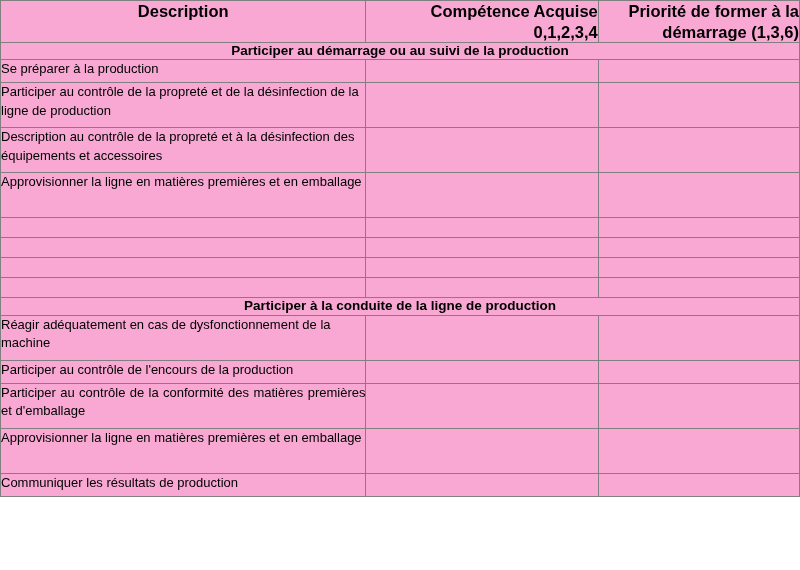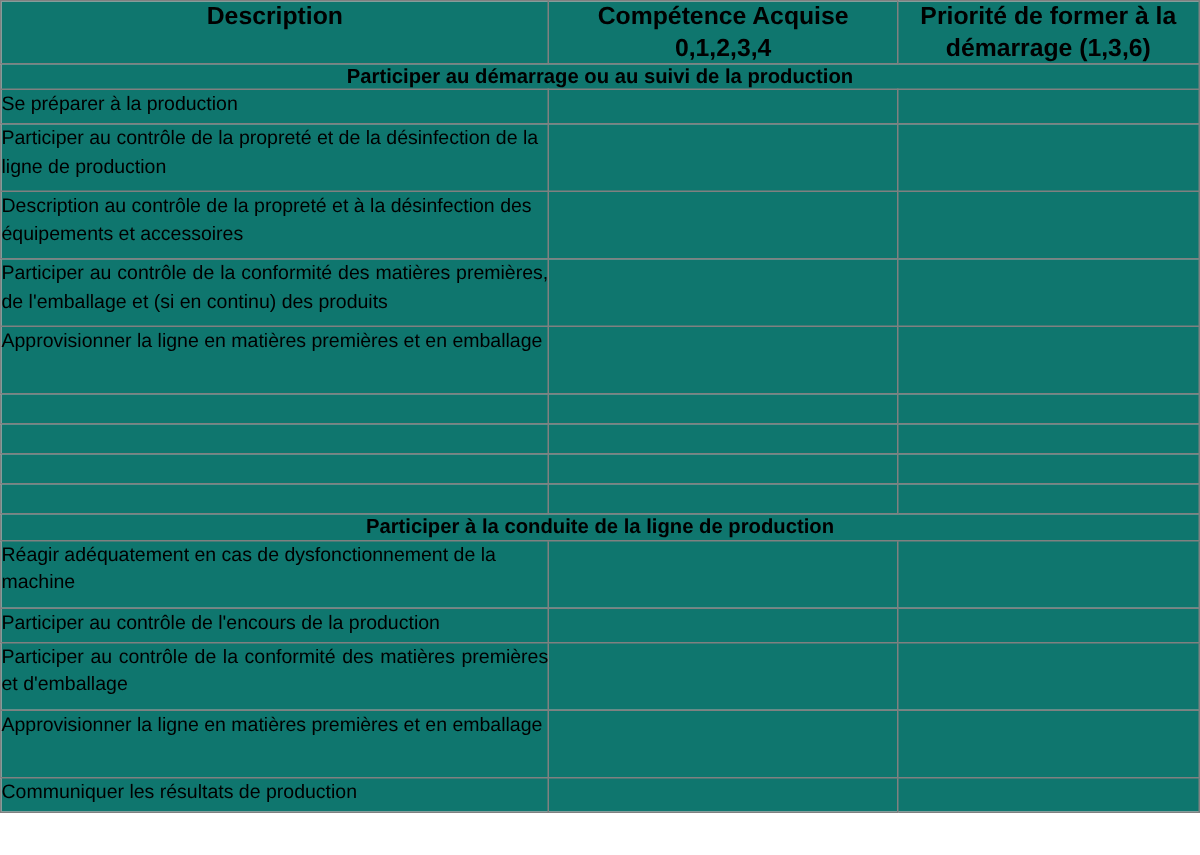--- a/index.html
+++ b/index.html
@@ -16,37 +16,37 @@
   }
   table.sheet {
     border-collapse: collapse;
     width: 800px;
     table-layout: fixed;
   }
   table.sheet td, table.sheet th {
     border: 1px solid #808080;
     padding: 0;
     vertical-align: top;
-    background: #0f766e;
+    background: #f9a8d4;
   }
   col.c-desc { width: 365px; }
   col.c-acq  { width: 232px; }
   col.c-prio { width: 201px; }
 
   .hdr {
     font-size: 16.5px;
     font-weight: bold;
     padding: 3px 4px 4px 4px;
     line-height: 1.25;
     vertical-align: top;
     background: #ffffff;
     border-top: none;
   }
   .hdr-center { text-align: center; }
-  .hdr-left { text-align: center; }
+  .hdr-left { text-align: right; }
 
   .section td {
     background: #c3d69b;
     text-align: center;
     font-weight: bold;
     font-size: 13.5px;
     padding: 3px 2px 4px 2px;
     line-height: 1.2;
   }
 
@@ -102,25 +102,20 @@
         <td class="desc r2">Participer au contrôle de la propreté et de la désinfection de la ligne de production</td>
         <td class="cellblank"></td>
         <td class="cellblank"></td>
       </tr>
       <tr>
         <td class="desc r2">Description au contrôle de la propreté et à la désinfection des équipements et accessoires</td>
         <td class="cellblank"></td>
         <td class="cellblank"></td>
       </tr>
       <tr>
-        <td class="desc justify r2">Participer au contrôle de la conformité des matières premières, de l'emballage et (si en continu) des produits</td>
-        <td class="cellblank"></td>
-        <td class="cellblank"></td>
-      </tr>
-      <tr>
         <td class="desc r2">Approvisionner la ligne en matières premières et en emballage</td>
         <td class="cellblank"></td>
         <td class="cellblank"></td>
       </tr>
       <tr>
         <td class="desc rempty"></td>
         <td class="cellblank"></td>
         <td class="cellblank"></td>
       </tr>
       <tr>

